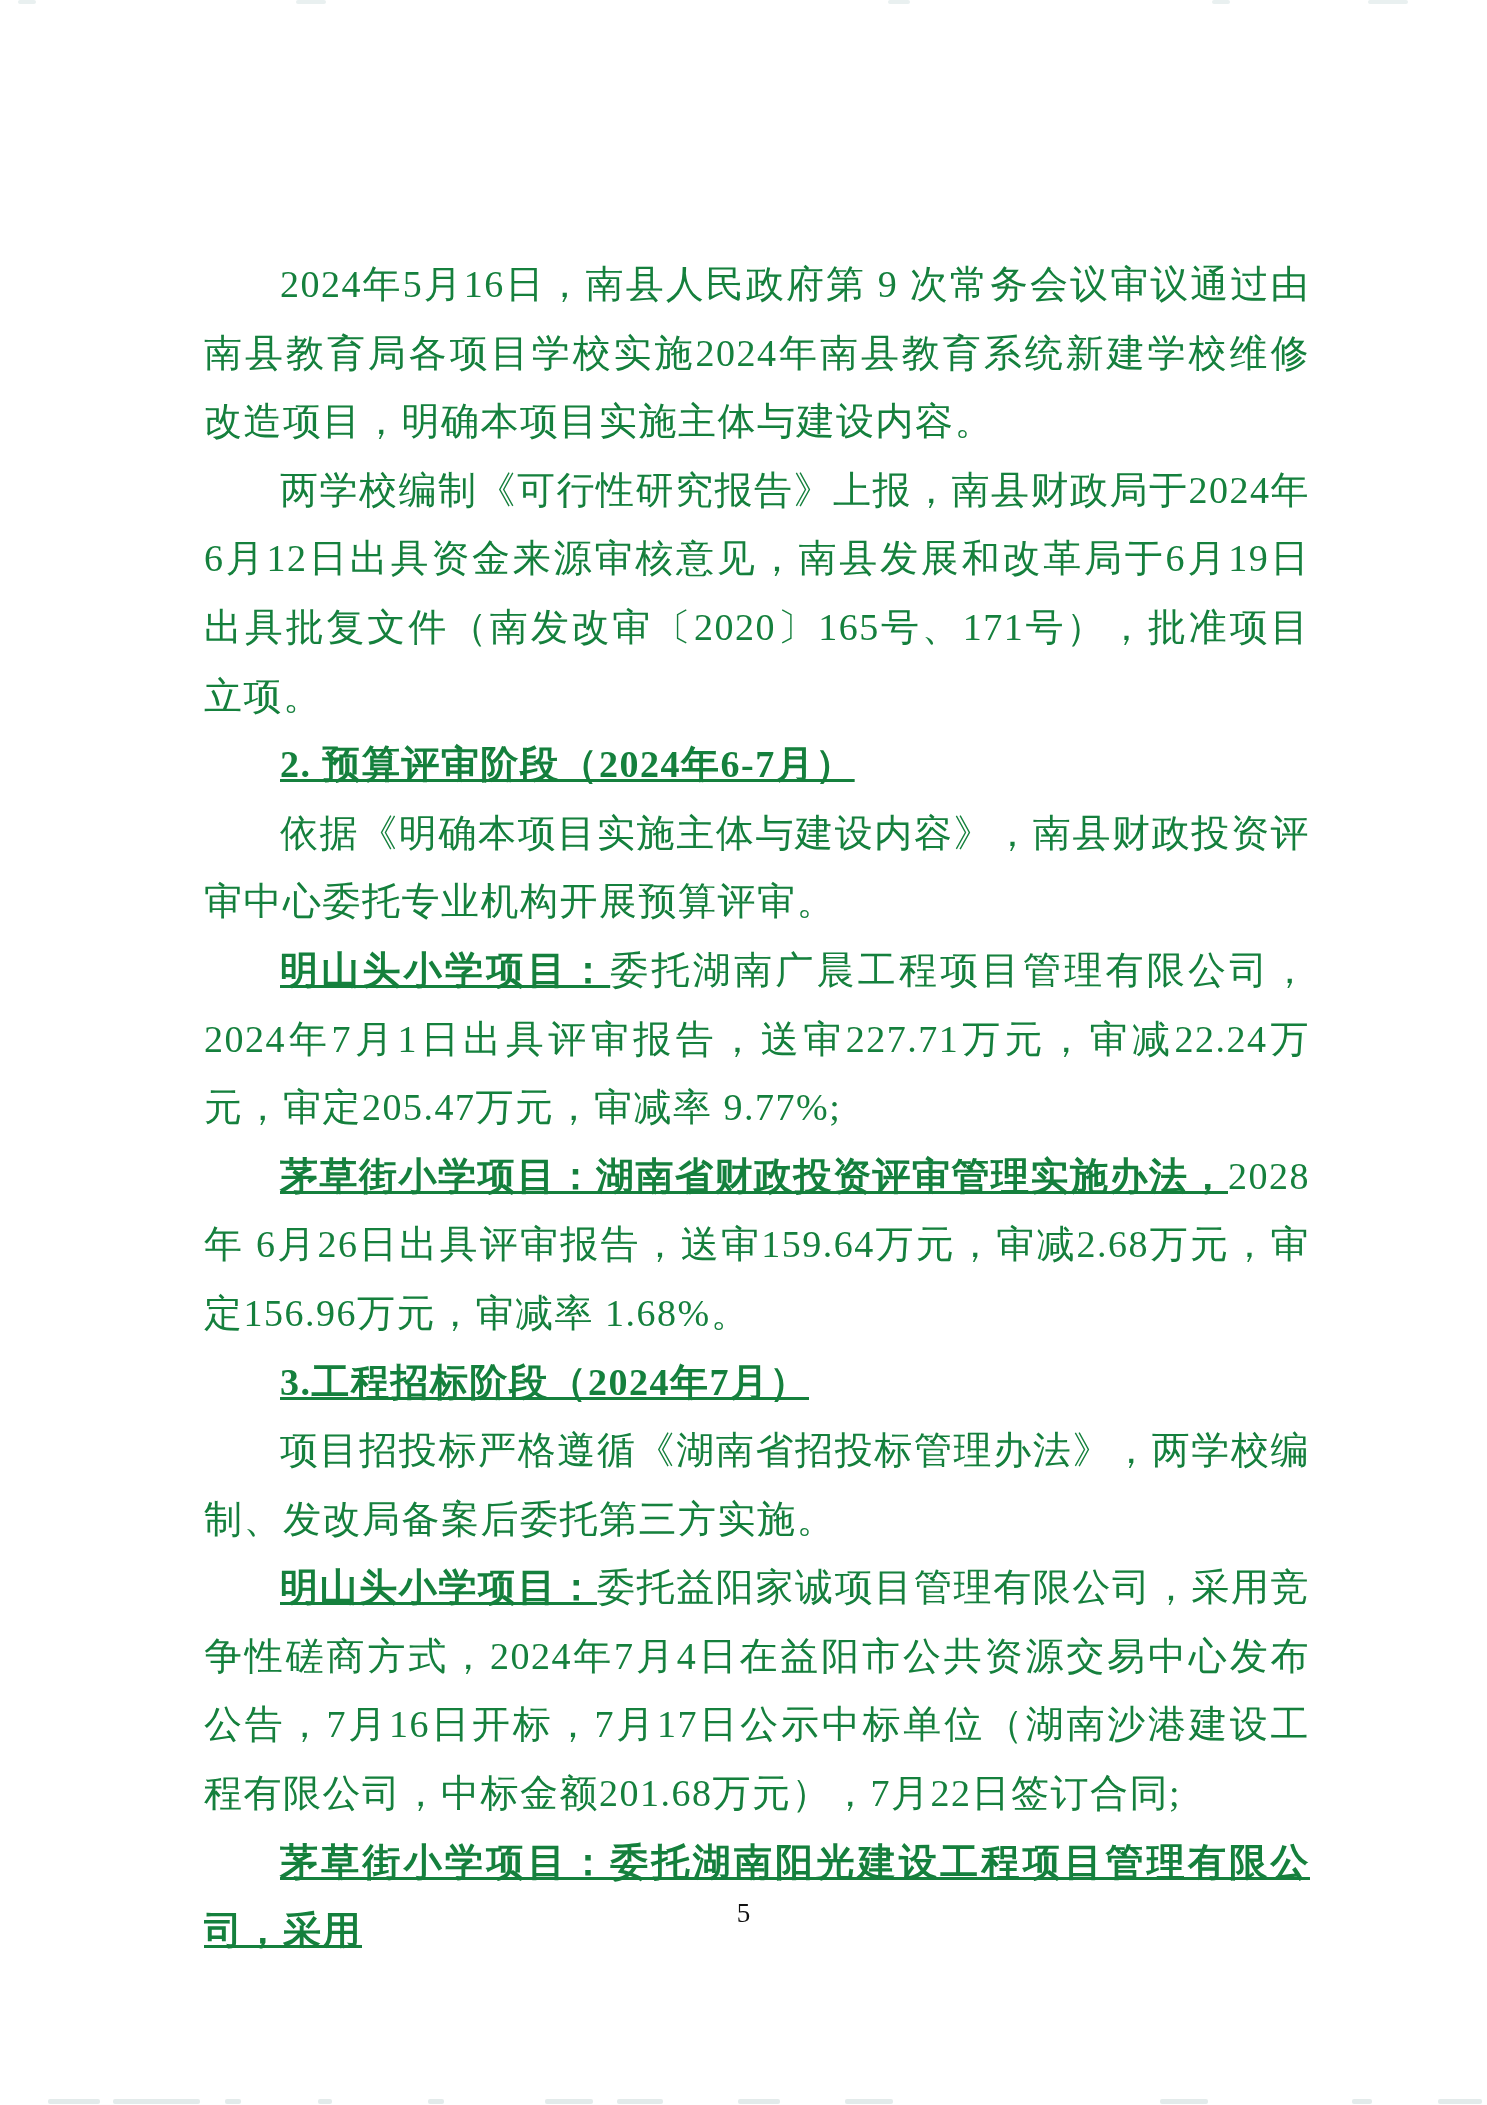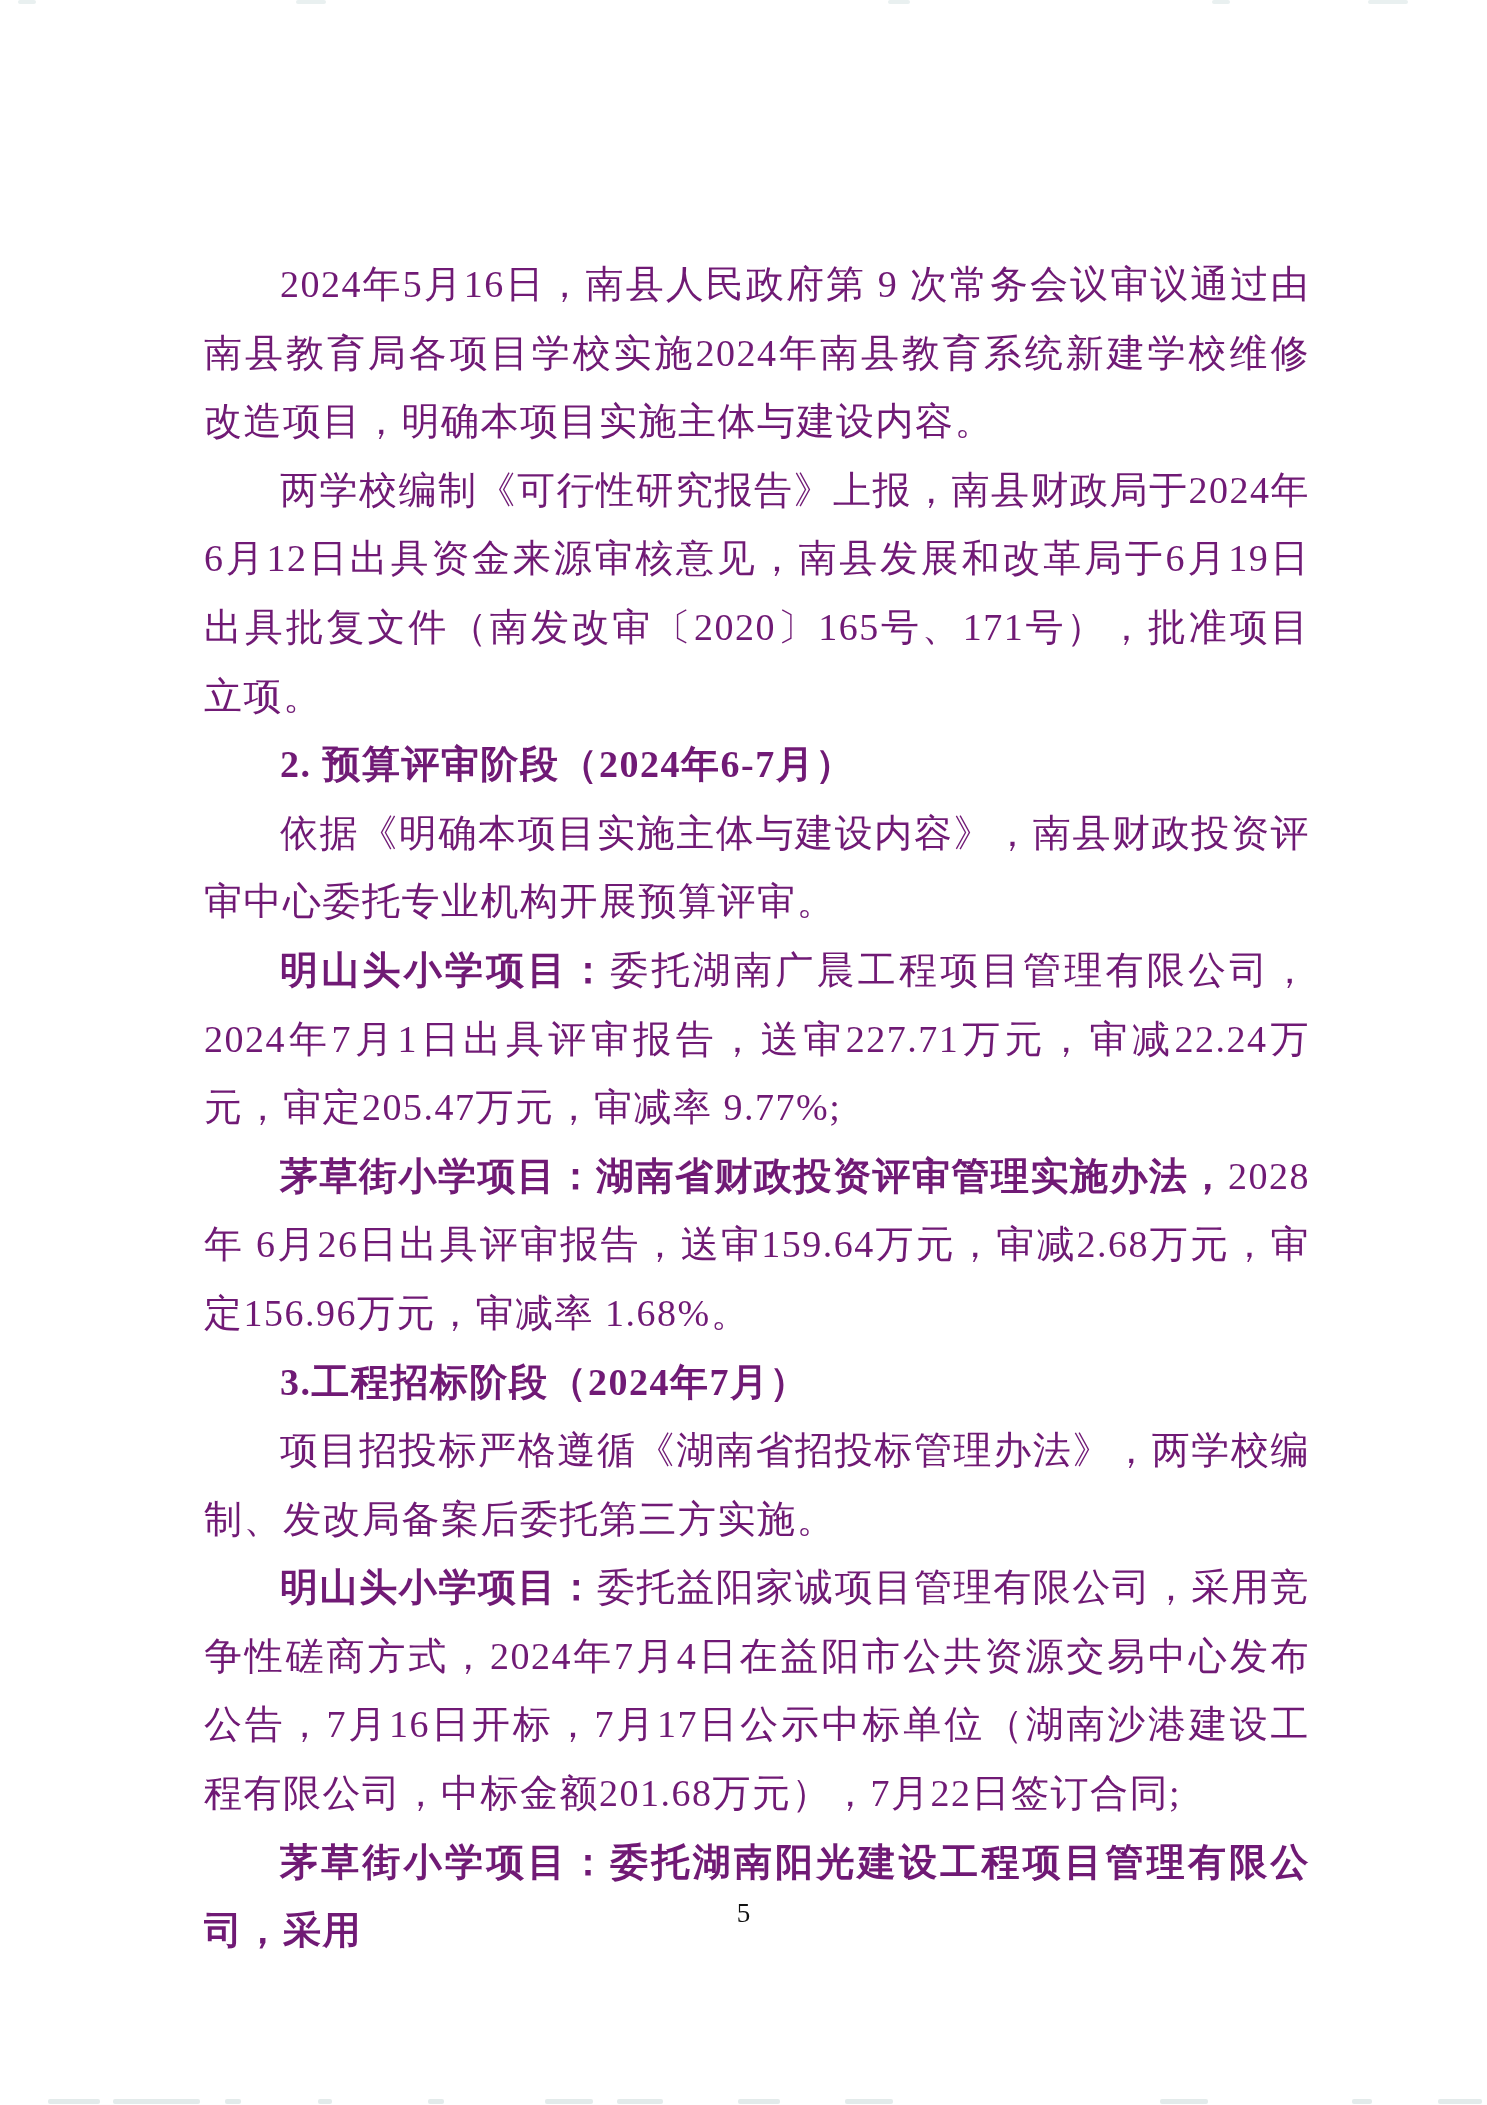--- a/index.html
+++ b/index.html
@@ -19,34 +19,35 @@
     left: 0; top: 0;
     width: 1487px;
     height: 2105px;
     background: #ffffff;
   }
   .content {
     position: absolute;
     left: 204px;
     top: 250px;
     width: 1106px;
-    color: #701a75;
+    color: #15803d;
     font-size: 38px;
     line-height: 68.6px;
     text-align: justify;
     text-justify: inter-character;
     letter-spacing: 1.5px;
   }
   .content p {
     margin: 0;
     padding: 0;
     text-indent: 2em;
   }
   .bold {
     font-weight: bold;
+    text-decoration: underline;
   }
   .page-number {
     position: absolute;
     left: 0;
     top: 1898px;
     width: 100%;
     text-align: center;
     font-size: 27px;
     color: #111111;
     letter-spacing: 0;

